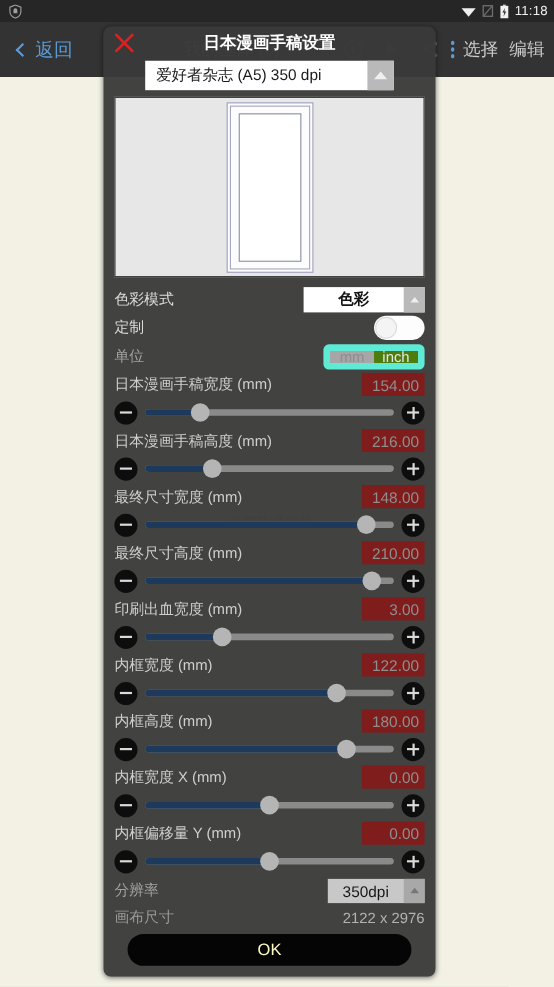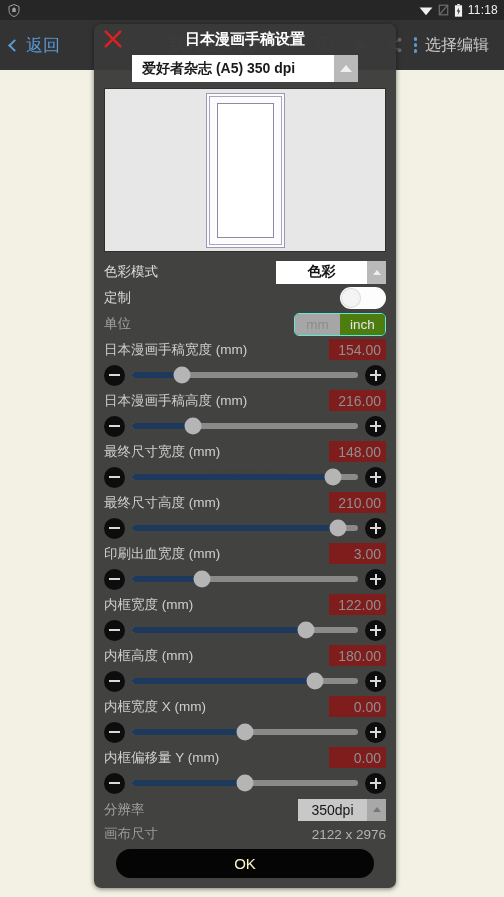--- a/index.html
+++ b/index.html
@@ -24,34 +24,34 @@
   .wifi { width: 14px; height: 11px; }
   .sigx { width: 11px; height: 12px; }
   .batt { width: 9px; height: 13px; }
 
   
   .toolbar {
     position: absolute; left: 0; top: 20px; width: 504px; height: 50px;
     background: #333333; display: flex; align-items: center;
   }
   .tb-back {
-    display: flex; align-items: center; gap: 7px; padding-left: 10px;
+    display: flex; align-items: center; gap: 7px; padding-left: 16px;
     color: #5b9bd5; font-size: 17px; width: 110px;
   }
   .chev { display: inline-block; width: 9px; height: 9px;
     border-left: 2.2px solid #5b9bd5; border-bottom: 2.2px solid #5b9bd5;
     transform: rotate(45deg); }
   .tb-title { flex: 1; text-align: center; color: #8a8a8a; font-size: 16px;
     white-space: nowrap; overflow: hidden; }
   .tb-icons { display: flex; align-items: center; gap: 17px; padding-right: 6px; }
   .ic { opacity: .55; }
   .tb-kebab { display: flex; flex-direction: column; gap: 2.5px; padding: 0 8px 0 4px; }
   .tb-kebab i { display: block; width: 3.5px; height: 3.5px; border-radius: 50%;
     background: #5b9bd5; }
-  .tb-actions { display: flex; padding-right: 15px; color: #c9c9c9; font-size: 16px; }
+  .tb-actions { display: flex; gap: 10px; padding-right: 9px; color: #c9c9c9; font-size: 16px; }
 
   
   .bg-note {
     position: absolute; left: 0; top: 466px; width: 504px;
     text-align: center; color: #b9b6a6; font-size: 13px;
   }
 
   
   .dialog {
     position: absolute; left: 94px; top: 24px; width: 302px; height: 864px;
@@ -68,21 +68,21 @@
   }
   .close-x {
     position: absolute; left: 8px; top: 4px; width: 22px; height: 22px;
     cursor: pointer;
   }
   .dlg-body { flex: 1; padding: 0 10px; overflow: hidden; }
 
   
   .preset {
     display: flex; height: 27px; margin: 0 28px 6px 28px;
-    background: #ffffff; align-items: stretch; font-weight: bold;
+    background: #ffffff; align-items: stretch;
   }
   .preset-val { flex: 1; display: flex; align-items: center; padding-left: 10px;
     color: #1a1a1a; font-size: 14px; }
   .spin-up {
     width: 24px; background: #b9b9b9; display: flex;
     align-items: center; justify-content: center;
   }
   .tri-up { width: 0; height: 0; border-left: 6px solid transparent;
     border-right: 6px solid transparent; border-bottom: 7px solid #efefef; }
 
@@ -114,21 +114,21 @@
     border-right: 4.5px solid transparent; border-bottom: 5.5px solid #eee; }
 
   
   .toggle { width: 46px; height: 22px; border-radius: 11px; background: #fdfdfd;
     position: relative; }
   .toggle .knob { position: absolute; left: 1px; top: 1px; width: 20px; height: 20px;
     border-radius: 50%; background: #f4f4f4; box-shadow: 0 0 0 1px #dcdcdc inset; }
 
   
   .seg { display: flex; width: 92px; height: 23px; border-radius: 5px;
-    overflow: hidden; border: 1px solid #5eead4; }
+    overflow: hidden; border: 6px solid #5eead4; }
   .seg div { flex: 1; display: flex; align-items: center; justify-content: center;
     font-size: 13.5px; }
   .seg .on { background: #a6a6a6; color: #8d8d8d; }
   .seg .off { background: #4d7c0f; color: #e6e6e6; }
 
   
   .vrow { display: flex; align-items: center; height: 25px; }
   .vlabel { color: #cfcfcf; font-size: 13.5px; flex: 1; white-space: nowrap; }
   .vfield {
     width: 57px; height: 21px; background: #7f1d1d; color: #8e8e8e;

